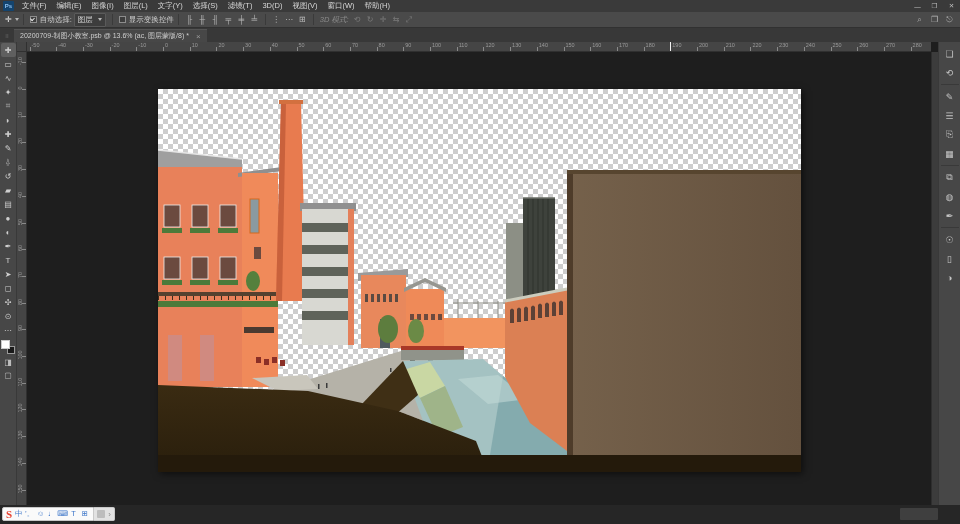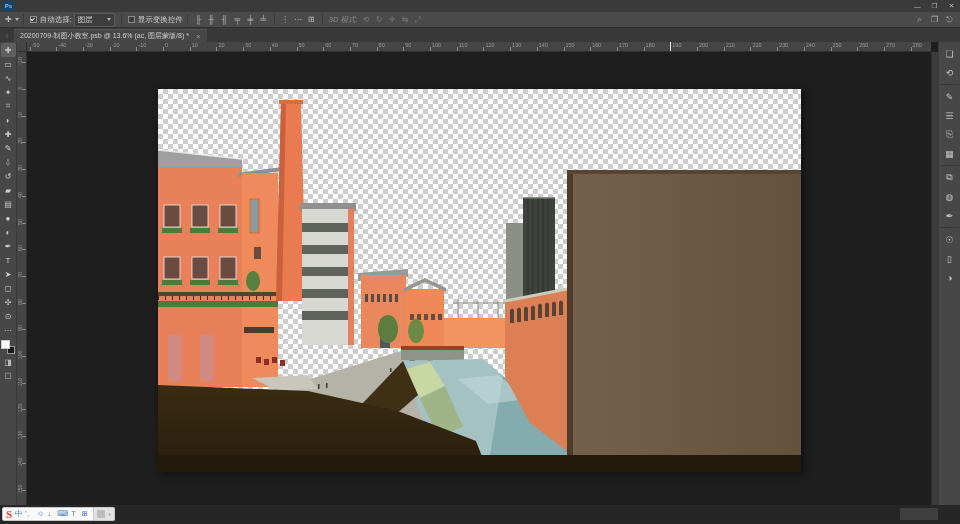--- a/index.html
+++ b/index.html
@@ -23,21 +23,21 @@
               color:#cccccc;padding-left:3px;z-index:29;}
   .opt-sep{width:1px;height:11px;background:#3a3a3a;margin:0 4px;flex:none;}
   .opt-toolicon{font-size:8px;color:#e4e4e4;padding:0 1px 0 2px;}
   .caret{width:0;height:0;border-left:2.5px solid transparent;border-right:2.5px solid transparent;
          border-top:3px solid #b5b5b5;display:inline-block;margin-left:2px;}
   .cb{width:7px;height:7px;border:1px solid #8d8d8d;background:#3d3d3d;margin:0 3px 0 2px;
       display:inline-flex;align-items:center;justify-content:center;flex:none;}
   .cb.checked::after{content:"";width:3px;height:1.5px;border-left:1px solid #e8e8e8;
       border-bottom:1px solid #e8e8e8;transform:rotate(-45deg) translateY(-1px);}
   .opt-select{background:#3d3d3d;border:1px solid #5a5a5a;border-radius:1px;height:14px;
-      display:inline-flex;align-items:center;padding:0 3px;margin:0 2px;gap:12px;color:#ddd;justify-content:center;}
+      display:inline-flex;align-items:center;padding:0 3px;margin:0 2px;gap:3px;color:#ddd;justify-content:center;}
   .icon-btn{width:13px;height:13px;display:inline-flex;align-items:center;justify-content:center;
       color:#b9b9b9;font-size:8px;flex:none;}
   .icon-btn.dim{color:#7a7a7a;}
   .opt-label-dim{color:#8a8a8a;margin:0 2px;white-space:nowrap;font-style:italic;}
   .opt-right{margin-left:auto;display:flex;align-items:center;margin-right:4px;gap:2px;}
 
   
   .tabbar{position:absolute;left:0;top:28px;width:960px;height:14px;background:#383838;
           display:flex;align-items:flex-end;z-index:28;}
   .tab-scroll{width:14px;height:13px;display:flex;align-items:center;justify-content:center;
@@ -106,20 +106,34 @@
   .ime-ext-box{width:8px;height:8px;background:#bdbdbd;border-radius:1px;}
   .ime-chev{color:#8a8a8a;font-size:8px;}
 </style>
 </head>
 <body>
 
 <div class="app">
 
   <div class="menubar">
     <div class="ps-logo">Ps</div>
+    <div style="display:flex;">
+
+    <div class="menu-item">文件(F)</div>
+        <div class="menu-item">编辑(E)</div>
+        <div class="menu-item">图像(I)</div>
+        <div class="menu-item">图层(L)</div>
+        <div class="menu-item">文字(Y)</div>
+        <div class="menu-item">选择(S)</div>
+        <div class="menu-item">滤镜(T)</div>
+        <div class="menu-item">3D(D)</div>
+        <div class="menu-item">视图(V)</div>
+        <div class="menu-item">窗口(W)</div>
+        <div class="menu-item">帮助(H)</div>
+      </div>
     <div class="win-controls">
 
     <div class="win-btn">—</div>
         <div class="win-btn">❐</div>
         <div class="win-btn">✕</div>
       </div>
   </div>
 
   <div class="optionsbar">
     <span class="opt-toolicon">✛</span>

